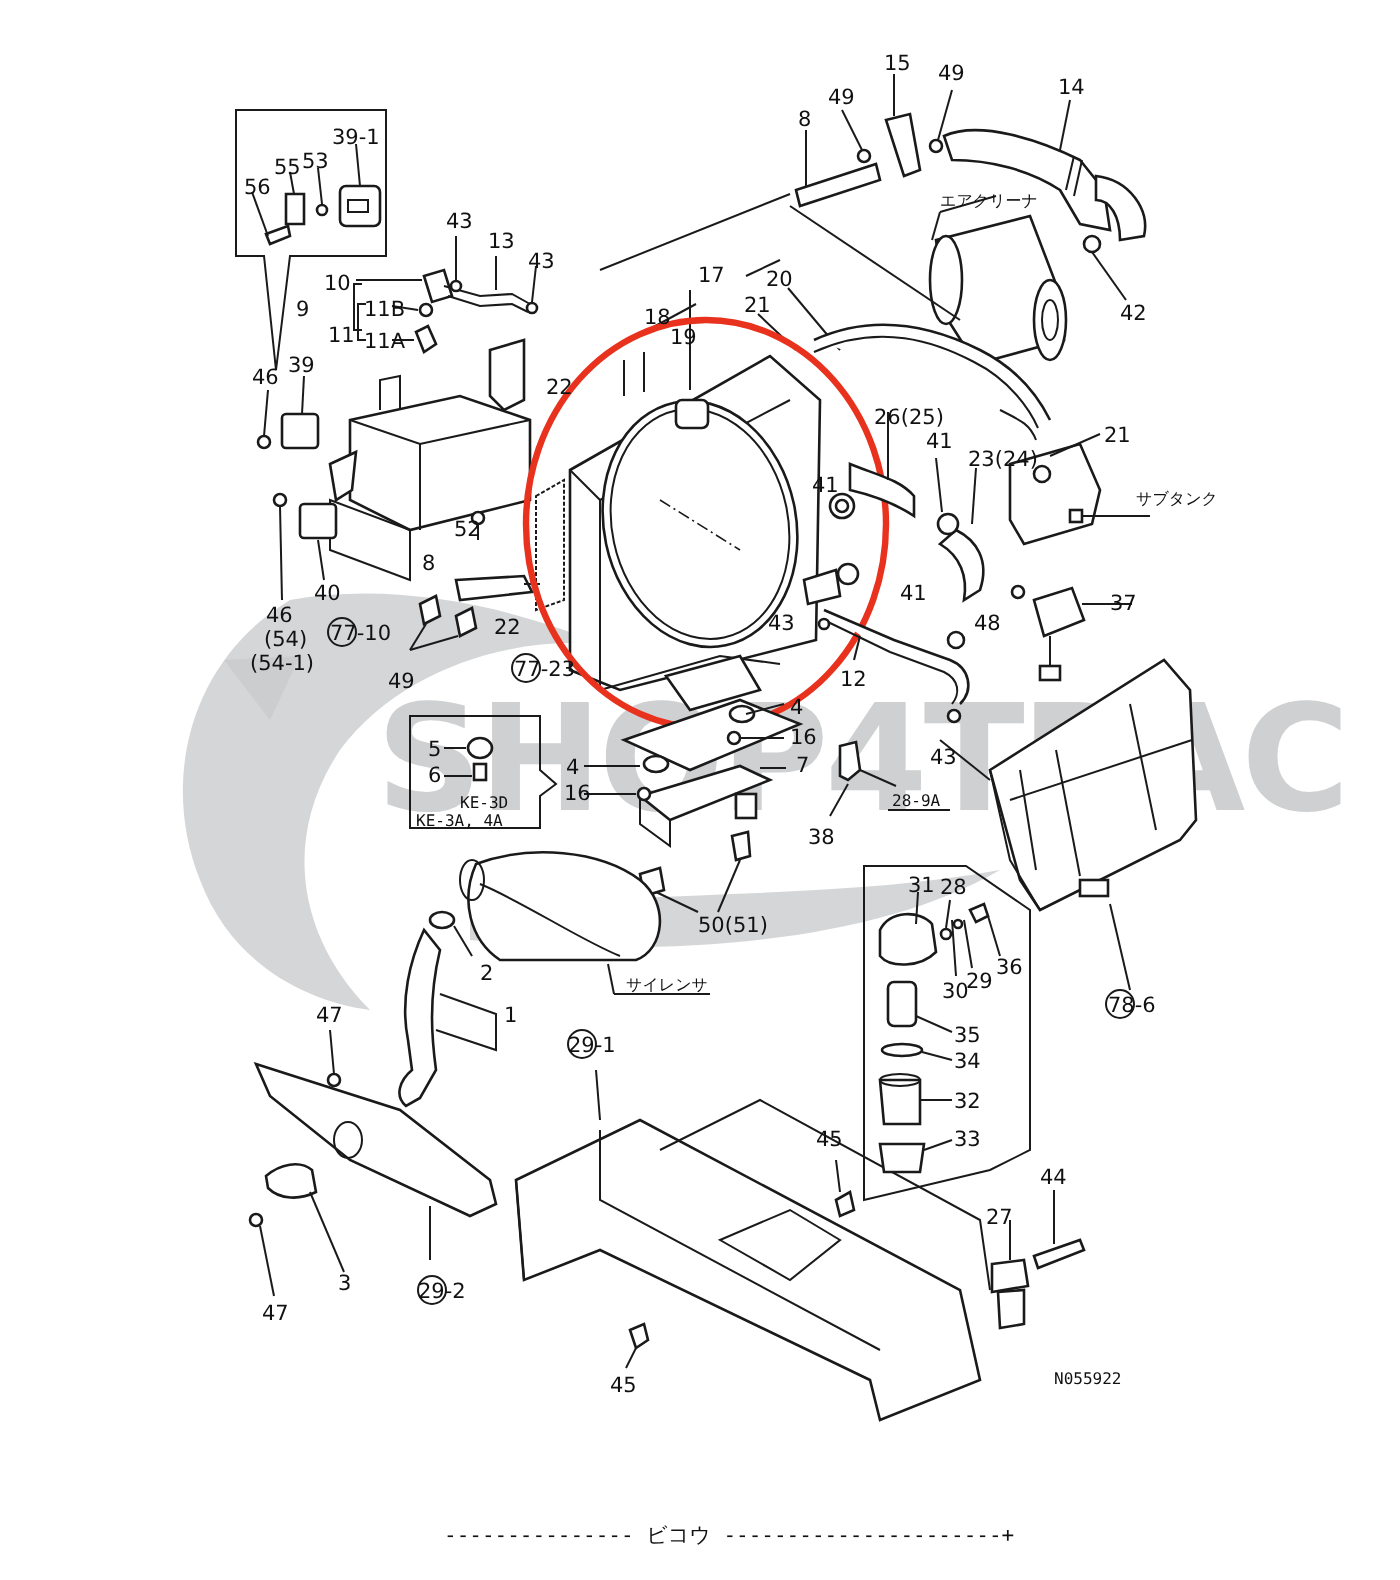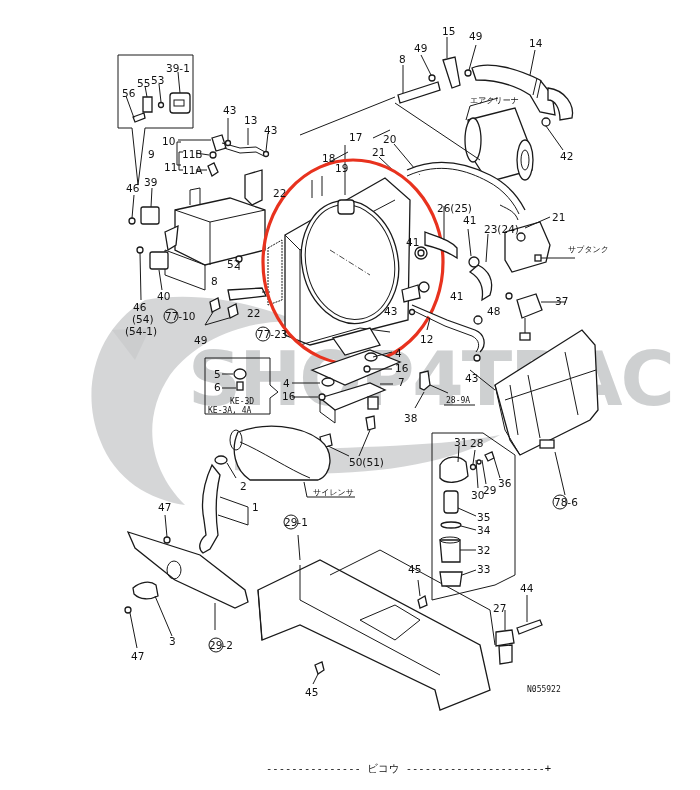--- a/index.html
+++ b/index.html
@@ -7,21 +7,21 @@
   #canvas { position:absolute; left:0; top:0; width:700px; height:790px; }
   .lbl { font-family:"DejaVu Sans", sans-serif; font-size:10.5px; fill:#111; }
   .lbl-sm { font-family:"DejaVu Sans Mono", monospace; font-size:8px; fill:#111; }
   .ln { stroke:#1a1a1a; stroke-width:1; fill:none; }
   .ln2 { stroke:#1a1a1a; stroke-width:1.3; fill:#fff; }
   .dash { stroke:#1a1a1a; stroke-width:0.8; fill:none; stroke-dasharray:6 2 1 2; }
   .wm { fill:#c9cbcc; opacity:0.78; }
   .wm-text { font-family:"DejaVu Sans", sans-serif; font-weight:bold; font-size:74px; fill:#c4c6c7; opacity:0.82; letter-spacing:-2px; }
   .circle-red { stroke:#e8321e; stroke-width:3.2; fill:none; }
   .footer { position:absolute; left:222px; top:737px; font-family:"DejaVu Sans Mono", monospace; font-size:10.5px; color:#111; white-space:pre; }
-  .footer .row { height:15px; line-height:15px;margin-left:44px; }
+  .footer .row { height:15px; line-height:15px; }
 </style>
 </head>
 <body>
 
 <svg id="canvas" viewBox="0 0 700 790" xmlns="http://www.w3.org/2000/svg">
 
   <g>
     <path class="wm" d="M145,300 C95,330 80,390 100,440 C115,480 150,500 185,505 C150,470 140,420 170,375 C200,335 255,318 300,322 C260,305 200,290 145,300 Z"></path>
     <path class="wm" d="M235,455 C320,445 420,450 500,435 C440,470 340,480 235,470 Z"></path>
     <path class="wm" d="M112,330 L150,328 L135,360 Z"></path>

